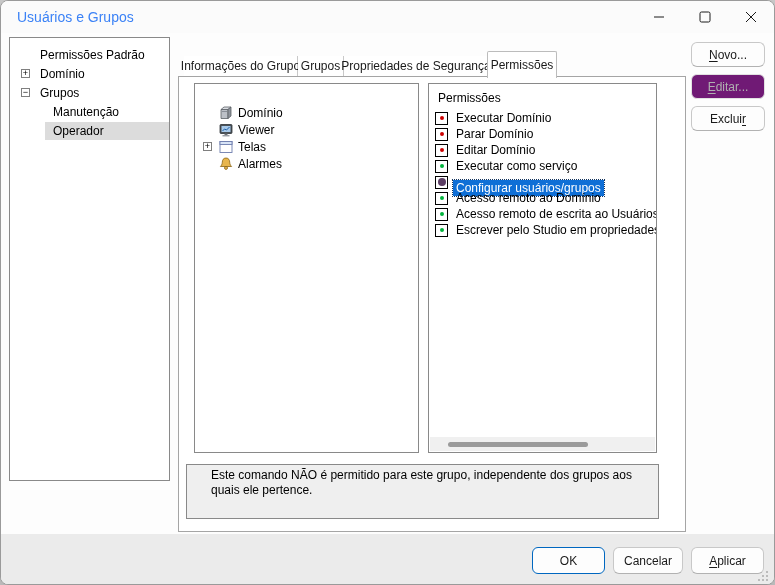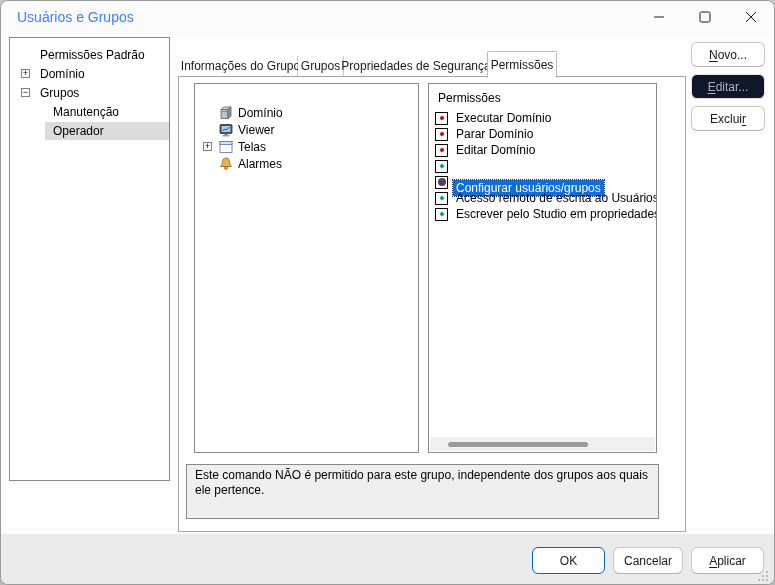--- a/index.html
+++ b/index.html
@@ -48,25 +48,25 @@
   .perm-dot{width:7px;height:7px;border-radius:50%;}
   .perm-row.denied .perm-dot{border:2px solid var(--denied-icon,#c00);background:#151515;width:4px;height:4px;}
   .perm-row.allowed .perm-dot{border:2px solid var(--allowed-icon,#00b33c);background:#151515;width:4px;height:4px;}
   .perm-row.selected .perm-dot{background:var(--selected-dot,#5b3d63);width:8px;height:8px;}
   .perm-row .lbl{margin-left:5px;padding:1px 3px;}
   .perm-row.selected .lbl{background:var(--accent-selection,#0f6fd6);color:#fff;outline:1px dotted #16355e;margin-top:12px;}
   .hscroll{position:absolute;left:1px;right:1px;bottom:1px;height:14px;background:#f0f0f0;}
   .hthumb{position:absolute;left:18px;top:5px;width:140px;height:5px;background:#9b9b9b;border-radius:3px;}
   
   .desc-box{position:absolute;left:185px;top:463px;width:473px;height:55px;background:#efefef;border:1px solid #898989;
-            padding:3px 8px;font-size:12px;line-height:15px;color:#000;}
+            padding:3px 24px;font-size:12px;line-height:15px;color:#000;}
   
   .btn{position:absolute;display:flex;align-items:center;justify-content:center;font-size:12px;color:#1a1a1a;
        background:#fdfdfd;border:1px solid #c8c8c8;border-bottom-color:#b2b2b2;border-radius:6px;}
-  .btn.disabled{color:#b0b0b0;border-color:#e2e2e2;background:#0f172a;}
+  .btn.disabled{color:#b0b0b0;border-color:#e2e2e2;background:#701a75;}
   .btn-novo{left:690px;top:41px;width:74px;height:25px;}
   .btn-editar{left:690px;top:73px;width:74px;height:25px;}
   .btn-excluir{left:690px;top:105px;width:74px;height:25px;}
   .footer{position:absolute;left:0;top:533px;width:100%;height:52px;background:#ebebeb;}
   .btn-ok{left:531px;top:546px;width:73px;height:27px;border:1px solid var(--ok-border,#0067c0);}
   .btn-cancel{left:612px;top:546px;width:70px;height:27px;}
   .btn-apply{left:690px;top:546px;width:73px;height:27px;text-align:right;}
   .mn{text-decoration:underline;text-underline-offset:2px;}
   .grip{position:absolute;right:4px;bottom:3px;}
 </style>
@@ -183,26 +183,33 @@
     <div class="perm-row denied">
       <span class="perm-icon">
           <span class="perm-dot"></span>
         </span>
       <span class="lbl">Editar Domínio</span>
     </div>
     <div class="perm-row allowed">
       <span class="perm-icon">
           <span class="perm-dot"></span>
         </span>
+      <span class="lbl">Executar como serviço</span>
     </div>
     <div class="perm-row selected">
       <span class="perm-icon">
           <span class="perm-dot"></span>
         </span>
       <span class="lbl">Configurar usuários/grupos</span>
+    </div>
+    <div class="perm-row allowed">
+      <span class="perm-icon">
+          <span class="perm-dot"></span>
+        </span>
+      <span class="lbl">Acesso remoto ao Domínio</span>
     </div>
     <div class="perm-row allowed">
       <span class="perm-icon">
           <span class="perm-dot"></span>
         </span>
       <span class="lbl">Acesso remoto de escrita ao Usuários</span>
     </div>
     <div class="perm-row allowed">
       <span class="perm-icon">
           <span class="perm-dot"></span>

